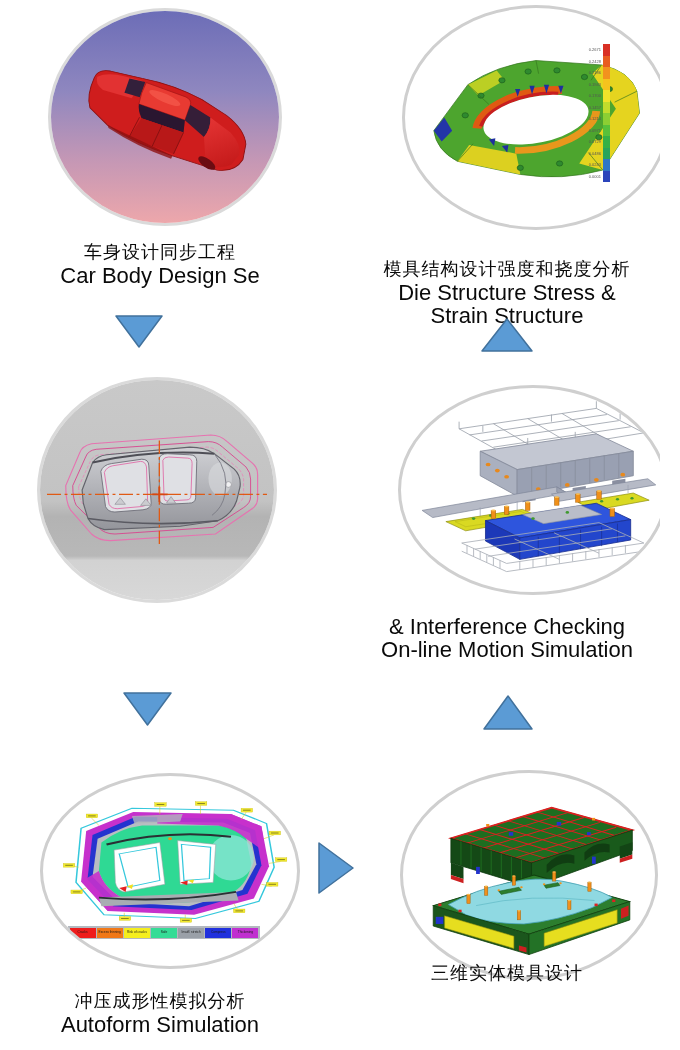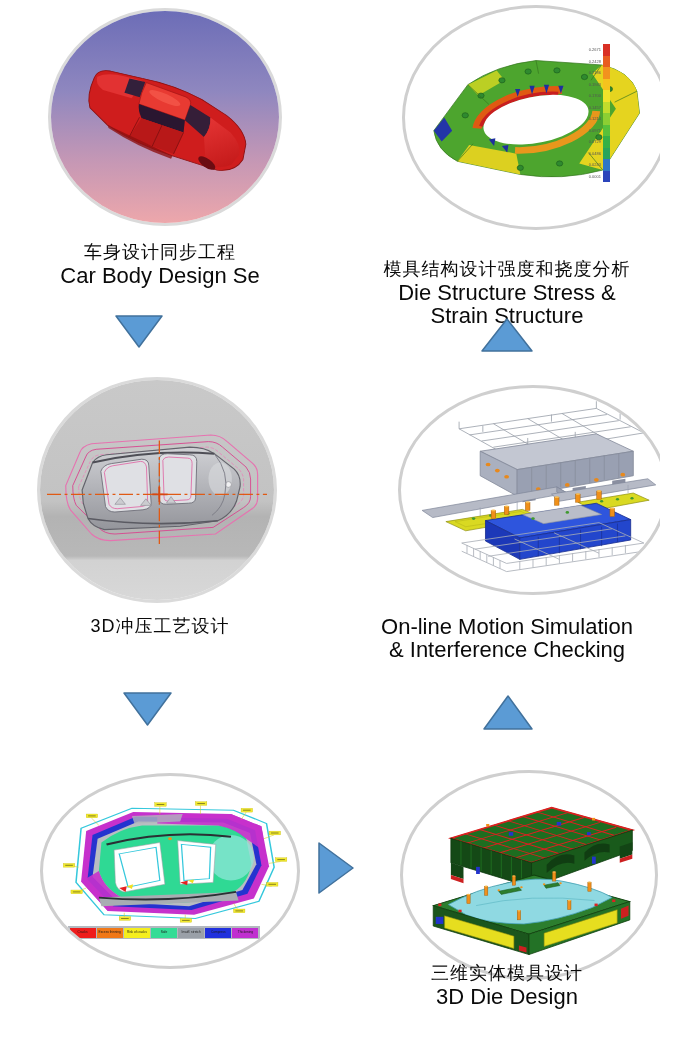--- a/index.html
+++ b/index.html
@@ -193,21 +193,20 @@
       <circle cx="161" cy="95" r="2.6" fill="#f0f0f2" stroke="#8a8a92" stroke-width="0.5"></circle>
       <path d="M149,67 Q162,84 158,104 Q156,116 147,123" stroke="#7a7a84" stroke-width="0.8" fill="none"></path>
       <path d="M41,126 Q95,134 152,128" stroke="#5a5a62" stroke-width="1.4" fill="none"></path>
       <path d="M64,113 h9 l-4.5,-6 Z M86,114 h9 l-4.5,-6 Z M108,112 h8 l-4,-6 Z" fill="#cbccd0" stroke="#85858d" stroke-width="0.5"></path>
       <path d="M6,104 H194" stroke="#e05a14" stroke-width="1.1" fill="none" stroke-dasharray="12 3 2.5 3"></path>
       <path d="M102,55 V152" stroke="#e05a14" stroke-width="1.1" fill="none" stroke-dasharray="12 3 2.5 3"></path>
       <path d="M96,104 h13 M102,97 v14" stroke="#d84810" stroke-width="1.6" fill="none"></path>
     </svg>
   </div>
   <div class="caption" style="left:0;top:615px;width:320px">
-    <div class="zh">3D冲压工艺设计</div>
   </div>
 
   <div class="circle" style="left:398px;top:385px;width:270px;height:210px">
     <svg viewBox="0 0 200 200" preserveAspectRatio="none">
       <g fill="none" stroke="#9aa1ab" stroke-width="0.7">
         <path d="M44,40 L148,20 L184,44 L80,66 Z"></path>
         <path d="M52,46 L156,26 M61,52 L165,32 M70,58 L174,38"></path>
         <path d="M70,35 L104,61 M96,30 L130,56 M122,25 L156,51"></path>
         <path d="M44,40 v-7 M148,20 v-7 M184,44 v-7 M80,66 v-7 M114,33 v-7 M96,56 v-7 M132,50 v-7 M166,31 v-6 M62,43 v-6"></path>
       </g>
@@ -280,22 +279,22 @@
       <g fill="none" stroke="#a8adb5" stroke-width="0.7">
         <path d="M46,152 L150,132 L184,152 L80,172 Z"></path>
         <path d="M56,158 L160,138 M66,165 L170,145"></path>
         <path d="M86,148 L120,168 M116,142 L150,162"></path>
         <path d="M50,154 v8 M55,157 v8 M60,160 v8 M65,163 v8 M70,166 v8 M75,169 v8 M90,170 v8 M100,168 v8 M110,166 v8 M120,164 v8 M130,162 v8 M140,160 v8 M150,158 v8 M160,156 v8 M170,154 v8"></path>
         <path d="M46,160 L80,180 L184,160"></path>
       </g>
     </svg>
   </div>
   <div class="caption" style="left:342px;top:615px;width:330px">
+    <div class="en">&amp; Interference Checking</div>
     <div class="en">On-line Motion Simulation</div>
-    <div class="en">&amp; Interference Checking</div>
   </div>
 
   <div class="arrow" style="left:123px;top:692px">
     <svg width="49" height="34" viewBox="0 0 49 34">
         <polygon class="tri" points="1,1 48,1 24.5,33" stroke-width="1.5" stroke-linejoin="round" fill="#5b9bd5" stroke="#41719c"></polygon>
       </svg>
   </div>
   <div class="arrow" style="left:483px;top:695px">
     <svg width="50" height="35" viewBox="0 0 50 35">
         <polygon class="tri" points="25,1 1,34 49,34" stroke-width="1.5" stroke-linejoin="round" fill="#5b9bd5" stroke="#41719c"></polygon>
@@ -348,20 +347,24 @@
     </svg>
     <div class="af-legend">
         <div class="af-cell" style="background: rgb(238, 28, 28);">Cracks</div>
         <div class="af-cell" style="background: rgb(240, 120, 24);">Excess thinning</div>
         <div class="af-cell" style="background: rgb(245, 238, 30);">Risk of cracks</div>
         <div class="af-cell" style="background: rgb(53, 220, 150);">Safe</div>
         <div class="af-cell" style="background: rgb(154, 160, 168);">Insuff. stretch</div>
         <div class="af-cell" style="background: rgb(32, 48, 221);">Compress</div>
         <div class="af-cell" style="background: rgb(192, 47, 208);">Thickening</div>
       </div>
+  </div>
+  <div class="caption" style="left:0;top:990px;width:320px">
+    <div class="zh">冲压成形性模拟分析</div>
+    <div class="en">Autoform Simulation</div>
   </div>
 
   <div class="arrow" style="left:318px;top:842px">
     <svg width="36" height="52" viewBox="0 0 36 52">
         <polygon class="tri" points="1,1 35,26 1,51" stroke-width="1.5" stroke-linejoin="round" fill="#5b9bd5" stroke="#41719c"></polygon>
       </svg>
   </div>
 
   <div class="circle" style="left:400px;top:770px;width:258px;height:210px">
     <svg viewBox="0 0 200 200" preserveAspectRatio="none">
@@ -435,16 +438,15 @@
       <g fill="#dd2222">
         <rect x="28" y="128" width="2.5" height="2.5"></rect>
           <rect x="44" y="134" width="2.5" height="2.5"></rect>
         <rect x="152" y="128" width="2.5" height="2.5"></rect>
           <rect x="166" y="124" width="2.5" height="2.5"></rect>
       </g>
     </svg>
   </div>
   <div class="caption" style="left:342px;top:962px;width:330px">
     <div class="zh">三维实体模具设计</div>
-    <div class="en">3D Die Design</div>
   </div>
 
 </div>
 
 </body></html>

